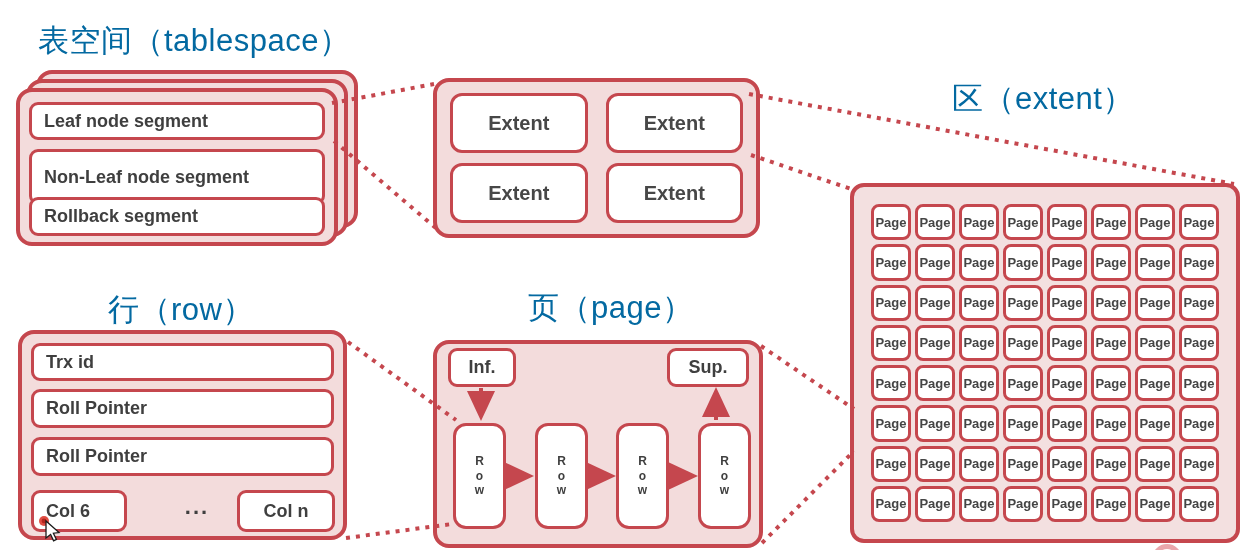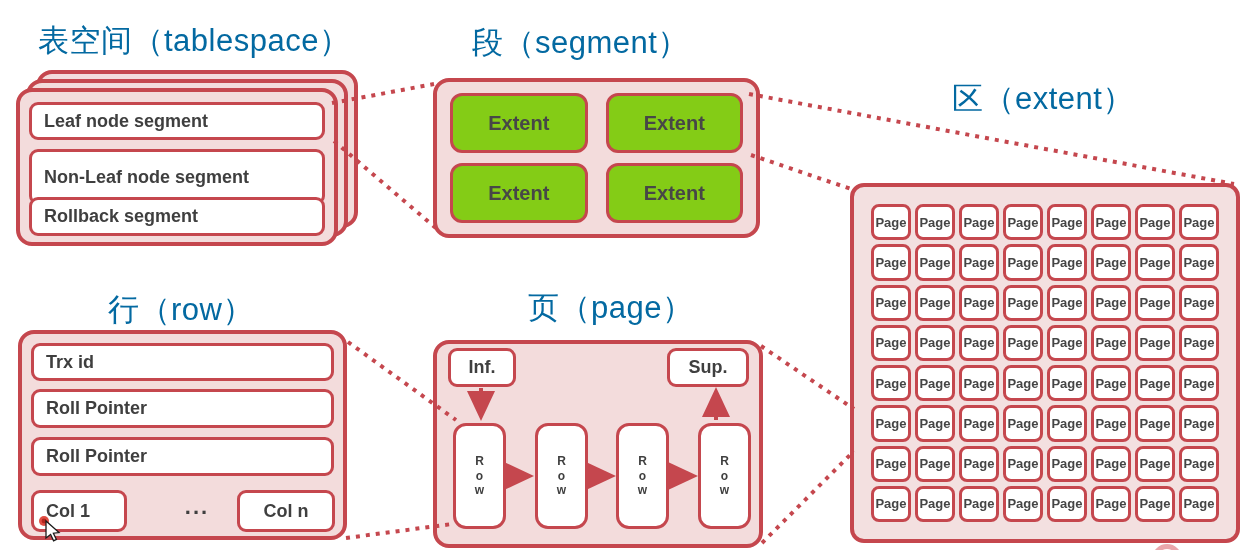--- a/index.html
+++ b/index.html
@@ -19,21 +19,21 @@
   }
   .center{justify-content:center;padding-left:0;}
   
   .extent-grid{
     position:absolute;left:433px;top:78px;width:327px;height:160px;
     background:#f3dcdc;border:4px solid #c5474e;border-radius:16px;box-sizing:border-box;
     display:grid;grid-template-columns:1fr 1fr;grid-template-rows:1fr 1fr;
     column-gap:18px;row-gap:10px;padding:11px 13px;
   }
   .extent-cell{
-    background:#84cc16;border:3px solid #c5474e;border-radius:12px;
+    background:#ffffff;border:3px solid #c5474e;border-radius:12px;
     display:flex;align-items:center;justify-content:center;
     font-weight:bold;font-size:20px;color:#474747;
   }
   
   .page-grid{
     position:absolute;left:850px;top:183px;width:390px;height:360px;
     background:#f3e0e0;border:4px solid #c5474e;border-radius:14px;box-sizing:border-box;
     display:grid;grid-template-columns:repeat(8,1fr);grid-template-rows:repeat(8,1fr);
     gap:4px;padding:17px;
   }
@@ -57,21 +57,20 @@
     position:absolute;left:1152px;top:544px;width:30px;height:30px;border-radius:50%;
     border:5px solid #eaa6ab;box-sizing:border-box;background:transparent;
   }
 </style>
 </head>
 <body>
 
 <div class="stage">
 
   <div class="title" style="left:38px;top:20px;">表空间（tablespace）</div>
-  <div class="title" style="left:472px;top:22px;">段（segment）</div>
   <div class="title" style="left:952px;top:78px;">区（extent）</div>
   <div class="title" style="left:108px;top:289px;">行（row）</div>
   <div class="title" style="left:528px;top:287px;">页（page）</div>
 
   <div class="panel" style="left:36px;top:70px;width:322px;height:158px;"></div>
   <div class="panel" style="left:26px;top:79px;width:322px;height:158px;"></div>
   <div class="panel" style="left:16px;top:88px;width:322px;height:158px;">
     <div class="wbox" style="left:9px;top:10px;width:296px;height:38px;">Leaf node segment</div>
     <div class="wbox" style="left:9px;top:57px;width:296px;height:56px;">Non-Leaf node segment</div>
     <div class="wbox" style="left:9px;top:105px;width:296px;height:39px;">Rollback segment</div>
@@ -148,21 +147,21 @@
       <div class="page-cell">Page</div>
       <div class="page-cell">Page</div>
       <div class="page-cell">Page</div>
       <div class="page-cell">Page</div>
     </div>
 
   <div class="panel" style="left:18px;top:330px;width:329px;height:210px;">
     <div class="wbox" style="left:9px;top:9px;width:303px;height:38px;">Trx id</div>
     <div class="wbox" style="left:9px;top:55px;width:303px;height:39px;">Roll Pointer</div>
     <div class="wbox" style="left:9px;top:103px;width:303px;height:39px;">Roll Pointer</div>
-    <div class="wbox" style="left:9px;top:156px;width:96px;height:42px;">Col 1</div>
+    <div class="wbox" style="left:9px;top:156px;width:96px;height:42px;">Col 6</div>
     <div class="dots-ellipsis" style="left:145px;top:160px;width:60px;text-align:center;">...</div>
     <div class="wbox center" style="left:215px;top:156px;width:98px;height:42px;">Col n</div>
   </div>
 
   <div class="panel" style="left:433px;top:340px;width:330px;height:208px;">
     <div class="wbox center" style="left:11px;top:4px;width:68px;height:39px;">Inf.</div>
     <div class="wbox center" style="left:230px;top:4px;width:82px;height:39px;">Sup.</div>
     <div class="vrow" style="left:16px;top:79px;width:53px;height:106px;">
         <span>Row</span>
       </div>

